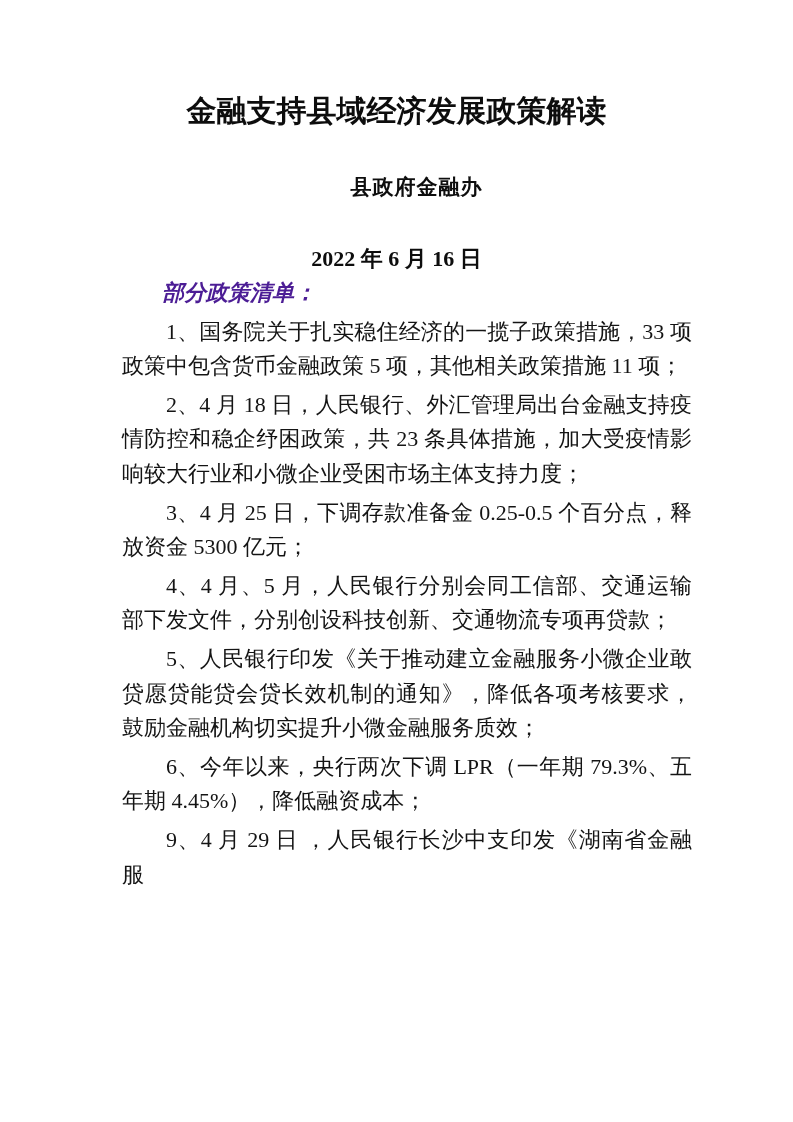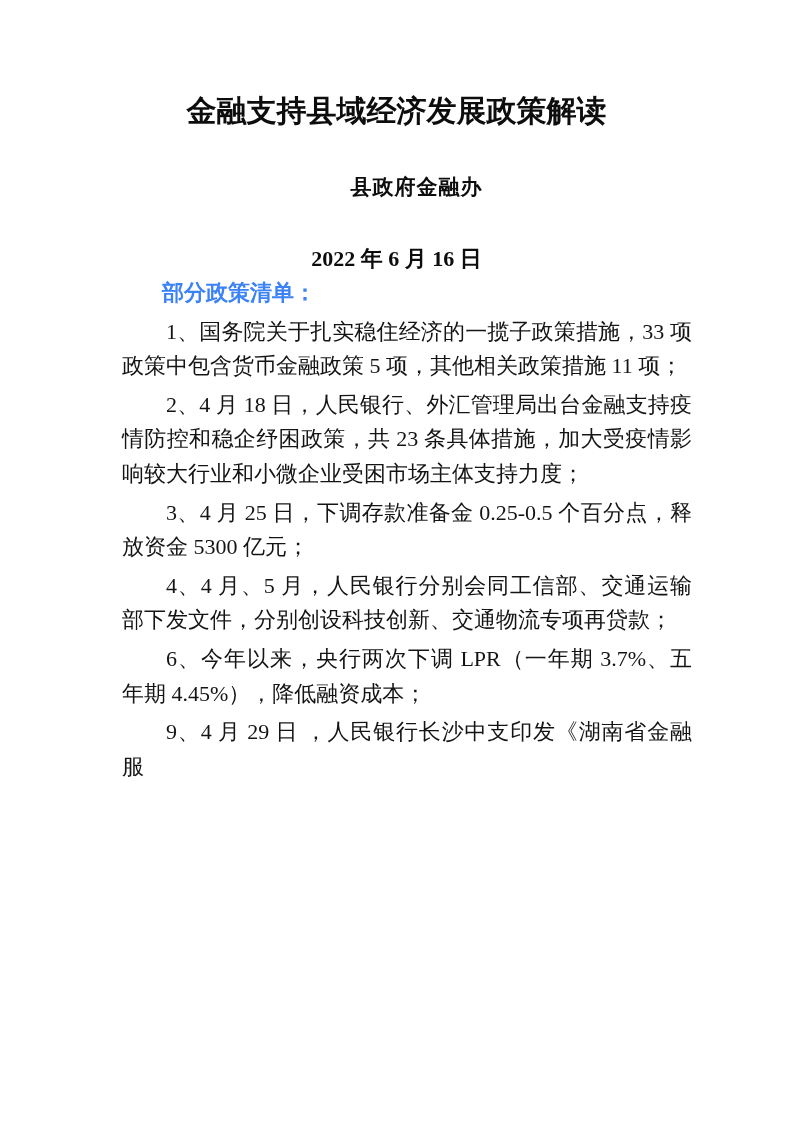--- a/index.html
+++ b/index.html
@@ -60,21 +60,22 @@
     width: 578px;
     font-size: 22px;
     line-height: 34.6px;
     text-align: justify;
     color: #141414;
   }
   .section-heading {
     font-weight: bold;
     text-indent: 2em;
     margin: 0;
-    color: #3b82f6;
+    color: #4c1d95;
+    font-style: italic;
   }
   .para {
     margin: 4px;
     text-indent: 2em;
     text-align: justify;
   }
 </style>
 </head>
 <body>
 
@@ -87,18 +88,19 @@
   <div class="doc-date">2022 年 6 月 16 日</div>
 
   <div class="content">
     <p class="section-heading">部分政策清单：</p>
 
     <div>
         <p class="para">1、国务院关于扎实稳住经济的一揽子政策措施，33 项政策中包含货币金融政策 5 项，其他相关政策措施 11 项；</p>
         <p class="para">2、4 月 18 日，人民银行、外汇管理局出台金融支持疫情防控和稳企纾困政策，共 23 条具体措施，加大受疫情影响较大行业和小微企业受困市场主体支持力度；</p>
         <p class="para">3、4 月 25 日，下调存款准备金 0.25-0.5 个百分点，释放资金 5300 亿元；</p>
         <p class="para">4、4 月、5 月，人民银行分别会同工信部、交通运输部下发文件，分别创设科技创新、交通物流专项再贷款；</p>
-        <p class="para">6、今年以来，央行两次下调 LPR（一年期 3.7%、五年期 4.45%），降低融资成本；</p>
+        <p class="para">5、人民银行印发《关于推动建立金融服务小微企业敢贷愿贷能贷会贷长效机制的通知》，降低各项考核要求，鼓励金融机构切实提升小微金融服务质效；</p>
+        <p class="para">6、今年以来，央行两次下调 LPR（一年期 79.3%、五年期 4.45%），降低融资成本；</p>
         <p class="para">9、4 月 29 日 ，人民银行长沙中支印发《湖南省金融服</p>
       </div>
   </div>
 
 </div>
 
 </body></html>

